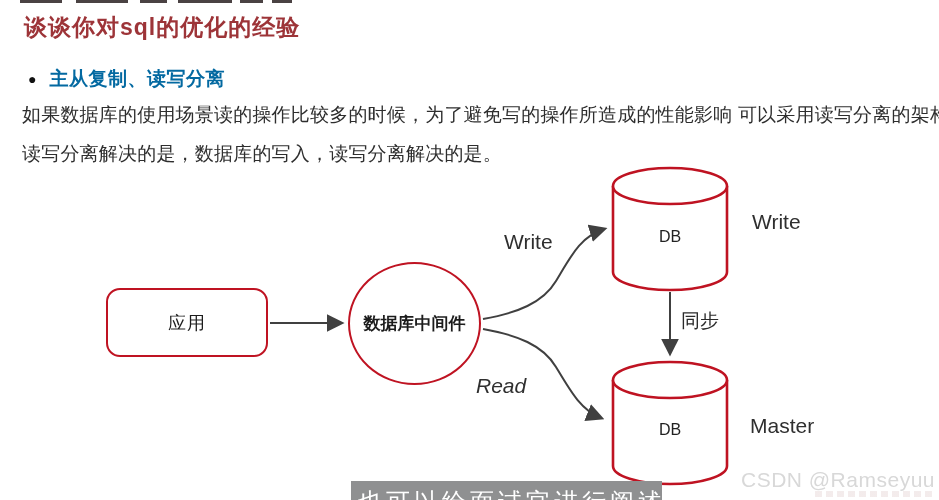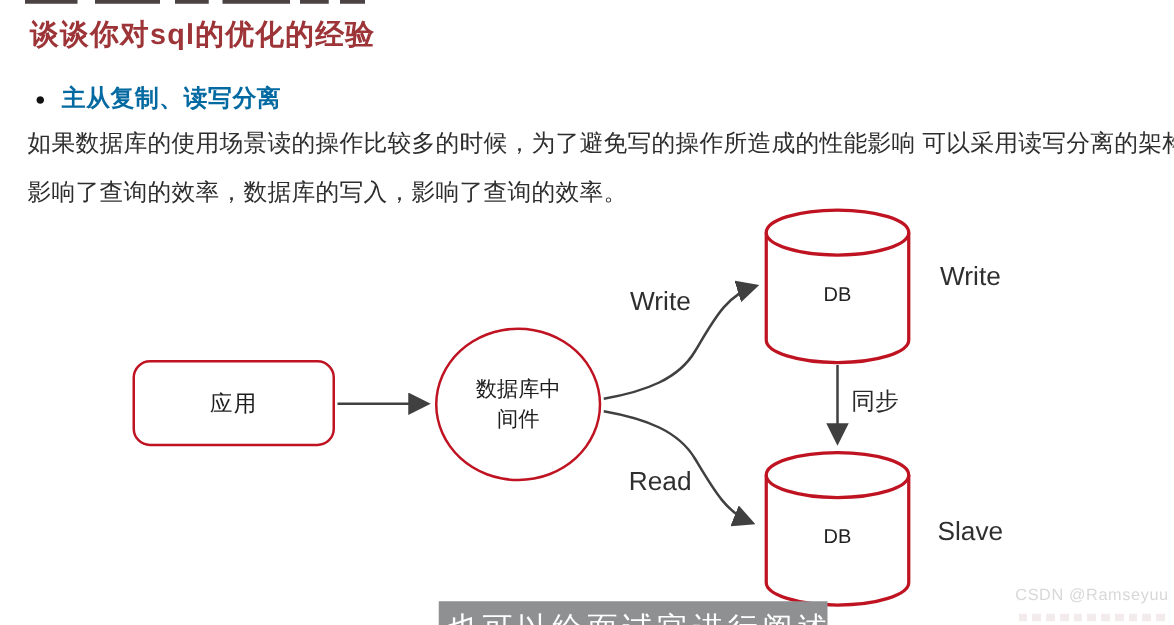--- a/index.html
+++ b/index.html
@@ -25,41 +25,41 @@
   
   .diagram-svg { position:absolute; left:0; top:0; width:939px; height:500px; }
 
   .app-node { position:absolute; left:106px; top:288px; width:162px; height:69px;
               border:2.5px solid #bf1322; border-radius:14px; background:#fff;
               display:flex; align-items:center; justify-content:center;
               font-size:18px; color:#1c1c1c; letter-spacing:1px; }
 
   .mw-node { position:absolute; left:348px; top:262px; width:133px; height:123px;
              border:2.5px solid #bf1322; border-radius:50%; background:#fff;
-             display:flex; flex-direction:column; align-items:center; justify-content:center;
-             font-size:17px; color:#1c1c1c; line-height:1.4; }
+             display:flex; flex-direction:row; align-items:center; justify-content:center;
+             font-size:17px; color:#1c1c1c; line-height:1.4;font-weight:bold; }
 
   .flow-label { position:absolute; font-size:21px; color:#2f2f2f; }
   .label-write { left:504px; top:230px; }
-  .label-read  { left:503px; top:374px; }
+  .label-read  { left:476px; top:374px;font-style:italic; }
   .label-master { left:752px; top:210px; }
   .label-slave  { left:750px; top:414px; }
   .label-sync { position:absolute; left:681px; top:308px; font-size:19px; color:#2a2a2a;font-family:Liberation Serif, serif; }
 
   .db-label { position:absolute; left:613px; width:114px; text-align:center;
               font-size:16px; color:#222; }
   .db-master { top:228px; }
   .db-slave  { top:421px; }
 
   .caption-bar { position:absolute; left:351px; top:481px; width:311px; height:19px;
                  background:#8f9091; overflow:hidden; }
   .caption-bar span { display:block; padding:5px 0 0 7px; font-size:24px; color:#ffffff;
                       letter-spacing:4px; white-space:nowrap; }
 
-  .watermark { position:absolute; right:4px; top:468px; font-size:13px; color:#d8d8d8;
+  .watermark { position:absolute; right:4px; top:468px; font-size:21px; color:#d8d8d8;
                letter-spacing:0.5px; }
   .watermark-sub { position:absolute; right:6px; top:491px; width:118px; height:6px; opacity:0.55;
                    background:repeating-linear-gradient(90deg,#eadcdc 0 7px,#ffffff 7px 11px); }
 </style>
 </head>
 <body>
 
 <div class="stage">
 
   <div class="top-artifact">
@@ -72,21 +72,21 @@
   </div>
 
   <div class="doc-title">谈谈你对sql的优化的经验</div>
 
   <div class="bullet-row">
     <span class="bullet-dot">●</span>
     <span class="bullet-text">主从复制、读写分离</span>
   </div>
 
   <div class="para para1">如果数据库的使用场景读的操作比较多的时候，为了避免写的操作所造成的性能影响 可以采用读写分离的架构。</div>
-  <div class="para para2">影响了查询的效率，数据库的写入，影响了查询的效率。</div>
+  <div class="para para2">读写分离解决的是，数据库的写入，读写分离解决的是。</div>
 
   <svg class="diagram-svg" viewBox="0 0 939 500" xmlns="http://www.w3.org/2000/svg">
     <defs>
       <marker id="ah" viewBox="0 0 10 10" refX="8" refY="5" markerWidth="9" markerHeight="9" orient="auto-start-reverse">
         <path d="M0,0 L10,5 L0,10 z" fill="#404040"></path>
       </marker>
     </defs>
 
     <line x1="270" y1="323" x2="341" y2="323" stroke="#404040" stroke-width="2" marker-end="url(#ah)"></line>
 
@@ -116,21 +116,21 @@
     <span>间件</span>
   </div>
 
   <div class="flow-label label-write">Write</div>
   <div class="flow-label label-read">Read</div>
 
   <div class="db-label db-master">DB</div>
   <div class="db-label db-slave">DB</div>
 
   <div class="flow-label label-master">Write</div>
-  <div class="flow-label label-slave">Slave</div>
+  <div class="flow-label label-slave">Master</div>
 
   <div class="label-sync">同步</div>
 
   <div class="caption-bar">
     <span>也可以给面试官进行阐述</span>
   </div>
 
   <div class="watermark">CSDN @Ramseyuu</div>
   <div class="watermark-sub"></div>
 

